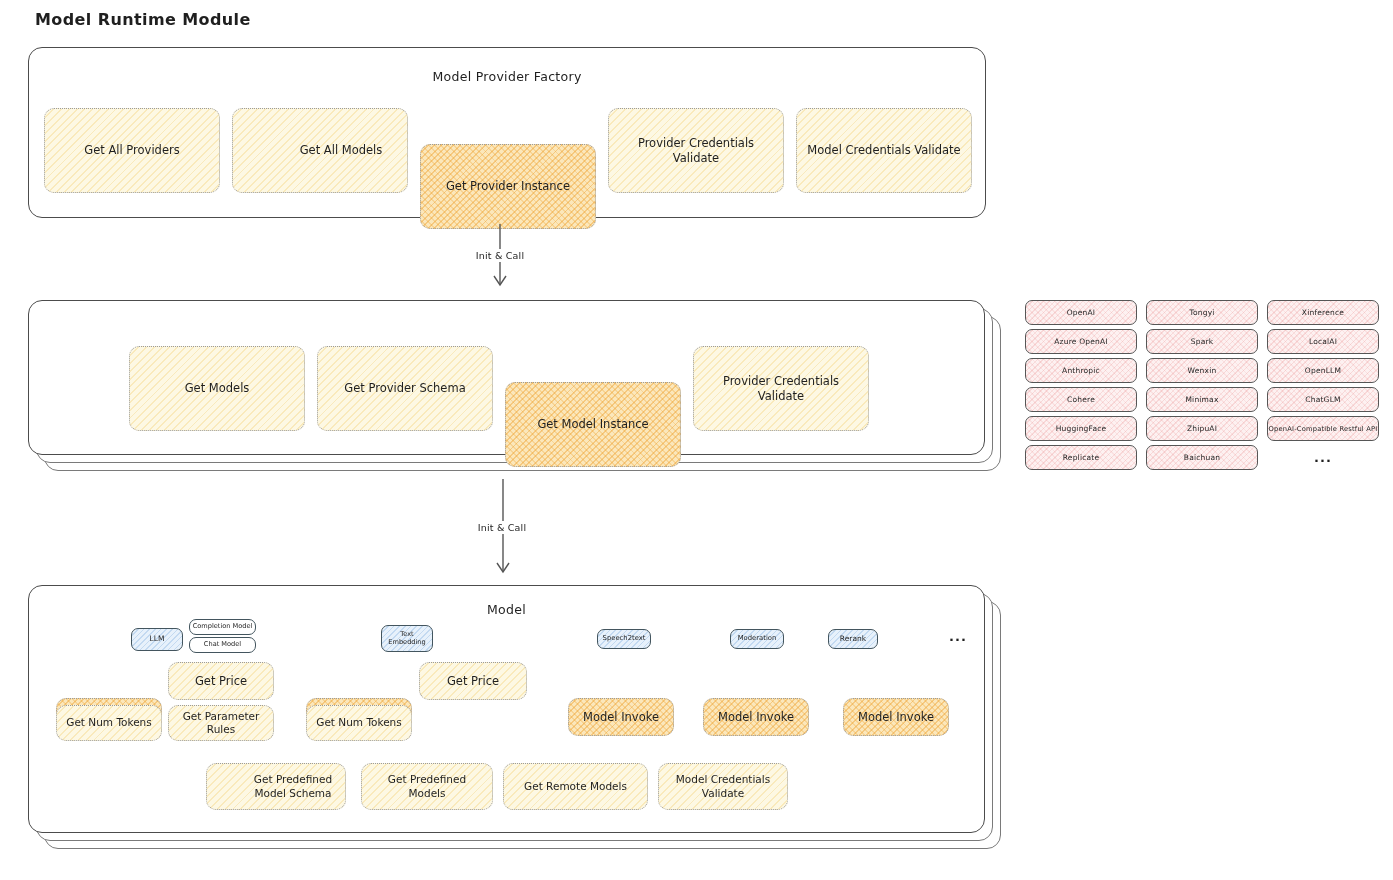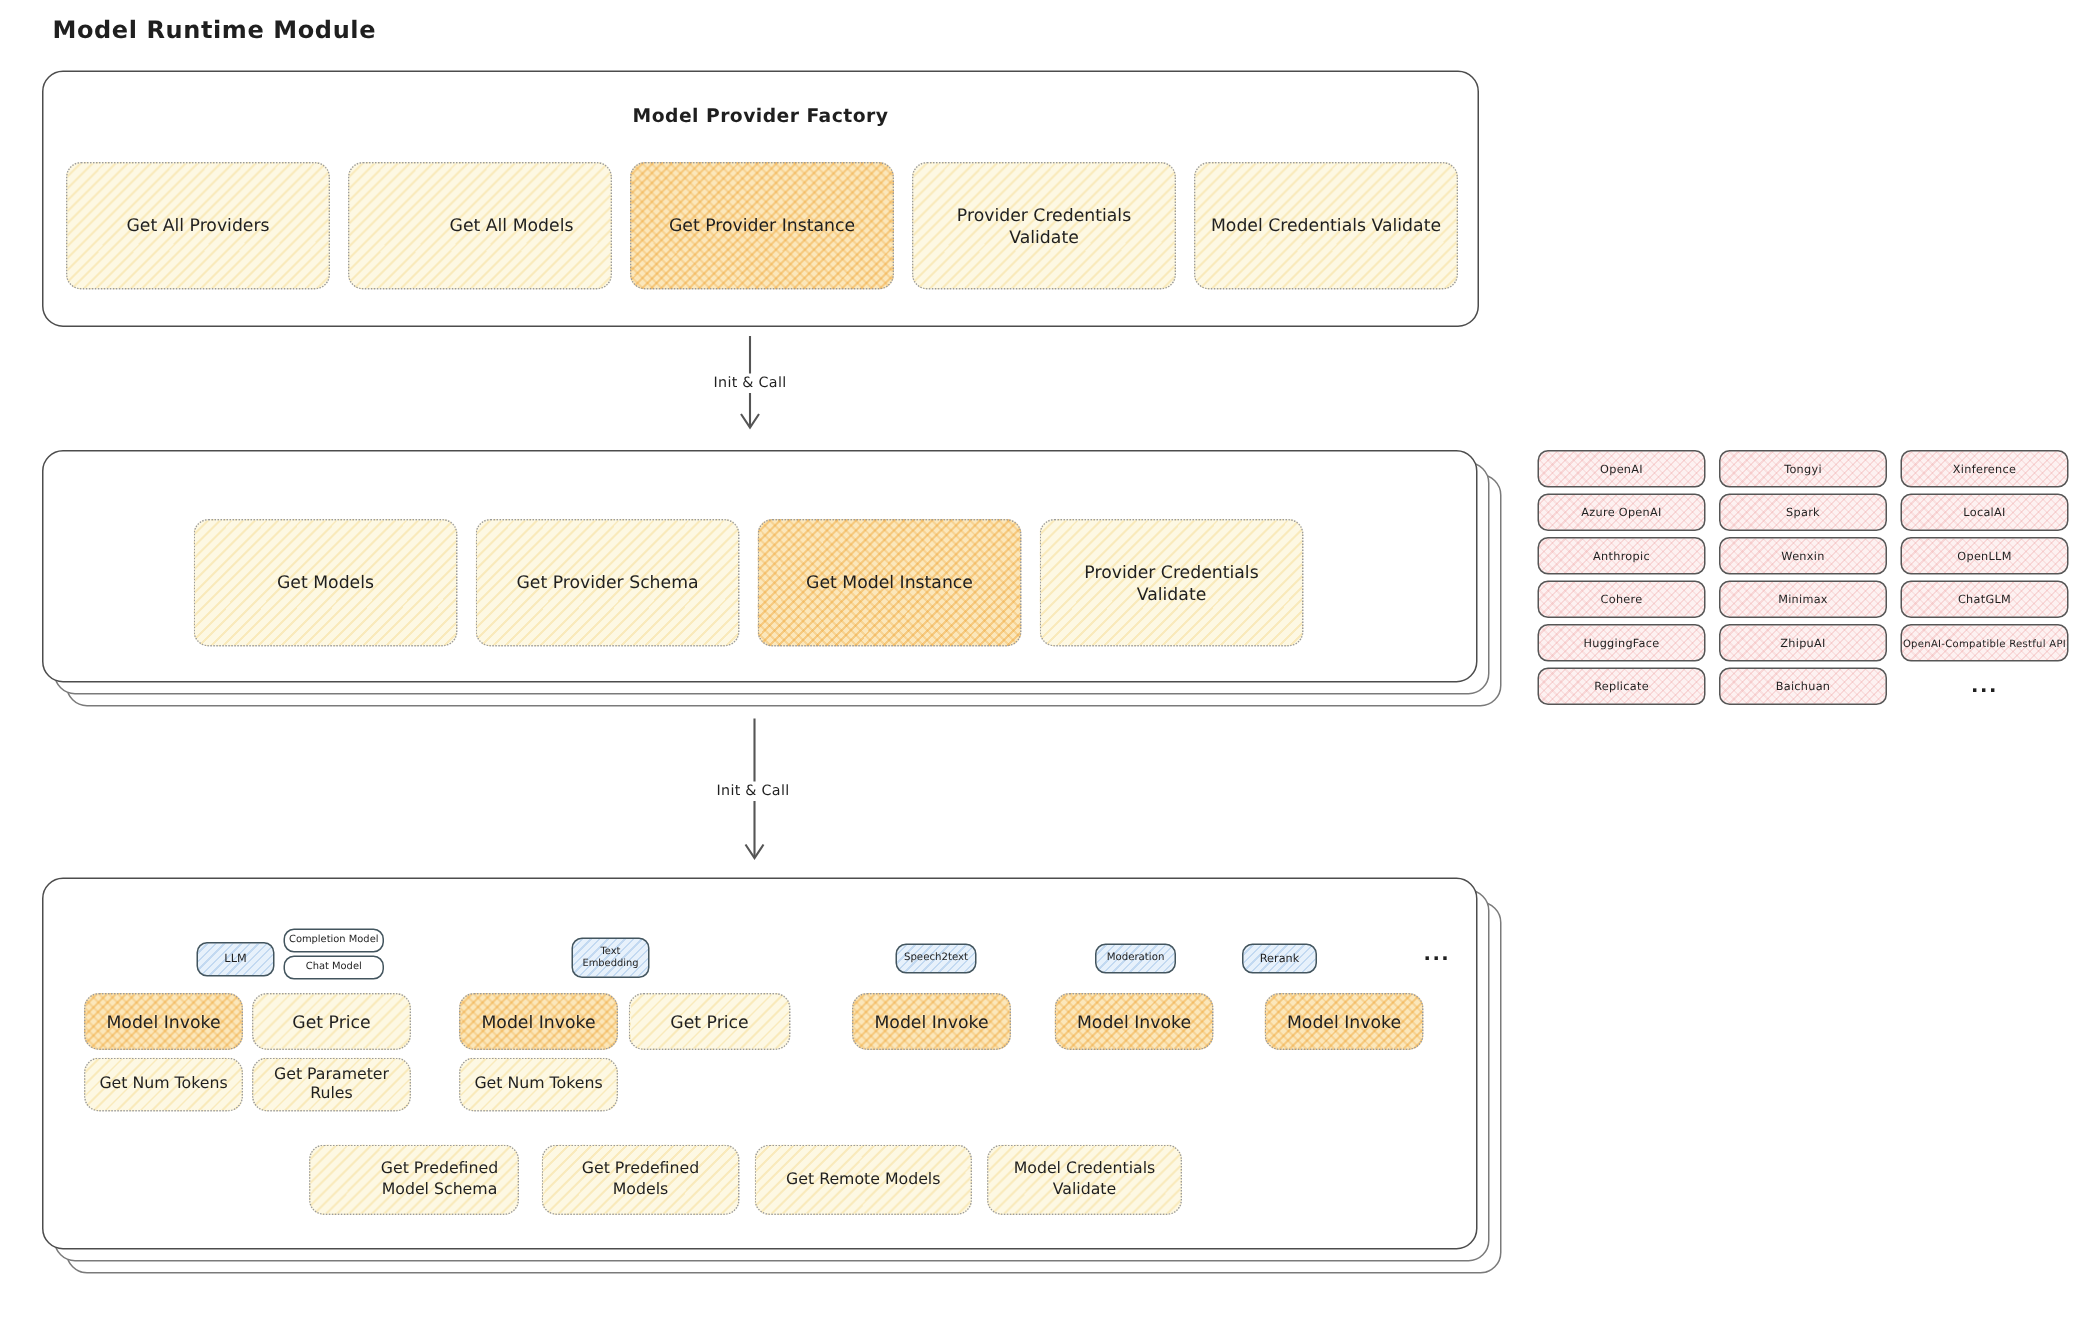--- a/index.html
+++ b/index.html
@@ -23,21 +23,21 @@
     border: 1.6px solid #4c4c4c;
     border-radius: 14px;
   }
   .container-back {
     background: #fff;
     border: 1.3px solid #7a7a7a;
     border-radius: 14px;
   }
   .container-title {
     position: absolute; left: 0; right: 0; text-align: center;
-    font-size: 12.5px; font-weight: 700; letter-spacing: 0.3px;
+    font-size: 12.5px; font-weight: 400; letter-spacing: 0.3px;
   }
 
   
   .btn {
     position: absolute;
     display: flex; align-items: center; justify-content: center;
     text-align: center;
     border-radius: 10px;
     line-height: 1.25;
     padding: 2px 6px;
@@ -46,20 +46,21 @@
     background-color: #fdf8e3;
     background-image: repeating-linear-gradient(135deg, rgba(240,201,96,0.30) 0 1.4px, transparent 1.4px 5.5px);
     border: 1.4px dotted #9b9b9b;
   }
   .btn-orange {
     background-color: #fbe7bb;
     background-image:
       repeating-linear-gradient(135deg, rgba(238,160,44,0.42) 0 1.4px, transparent 1.4px 4.5px),
       repeating-linear-gradient(45deg, rgba(238,160,44,0.28) 0 1.4px, transparent 1.4px 4.5px);
     border: 1.4px dotted #9b9b9b;
+    margin-top: 36px;
   }
   .f-big { font-size: 11.5px; }
   .f-mid { font-size: 10.5px; }
 
   
   .arrow-label {
     position: absolute; text-align: center;
     background: #fff; font-size: 9.5px; letter-spacing: 0.2px;
     padding: 1px 3px; z-index: 5;
   }
@@ -163,20 +164,21 @@
 
 <svg class="arrow" style="left:494px; top:479px;" width="18" height="102">
   <line x1="9" y1="0" x2="9" y2="93"></line>
   <polyline points="3,84 9,93 15,84"></polyline>
 </svg>
 <div class="arrow-label" style="left:460px; top:521px; width:84px;">Init &amp; Call</div>
 
 <div class="abs container-back" style="left:44px; top:601px; width:957px; height:248px;"></div>
 <div class="abs container-back" style="left:36px; top:593px; width:957px; height:248px;"></div>
 <div class="abs container" style="left:28px; top:585px; width:957px; height:248px;">
+  <div class="container-title" style="top:16px;">Model</div>
 
   <div class="tag tag-blue" style="left:102px; top:42px; width:52px; height:23px;">LLM</div>
   <div class="tag tag-white" style="left:160px; top:33px; width:67px; height:16px;">Completion Model</div>
   <div class="tag tag-white" style="left:160px; top:51px; width:67px; height:16px;">Chat Model</div>
   <div class="tag tag-blue" style="left:352px; top:39px; width:52px; height:27px; font-size:6.6px; padding:0 6px;">Text Embedding</div>
   <div class="tag tag-blue" style="left:568px; top:43px; width:54px; height:20px; font-size:6.8px;">Speech2text</div>
   <div class="tag tag-blue" style="left:701px; top:43px; width:54px; height:20px; font-size:6.8px;">Moderation</div>
   <div class="tag tag-blue" style="left:799px; top:43px; width:50px; height:20px;">Rerank</div>
   <div class="ellipsis-txt" style="left:920px; top:43px;">...</div>
 

